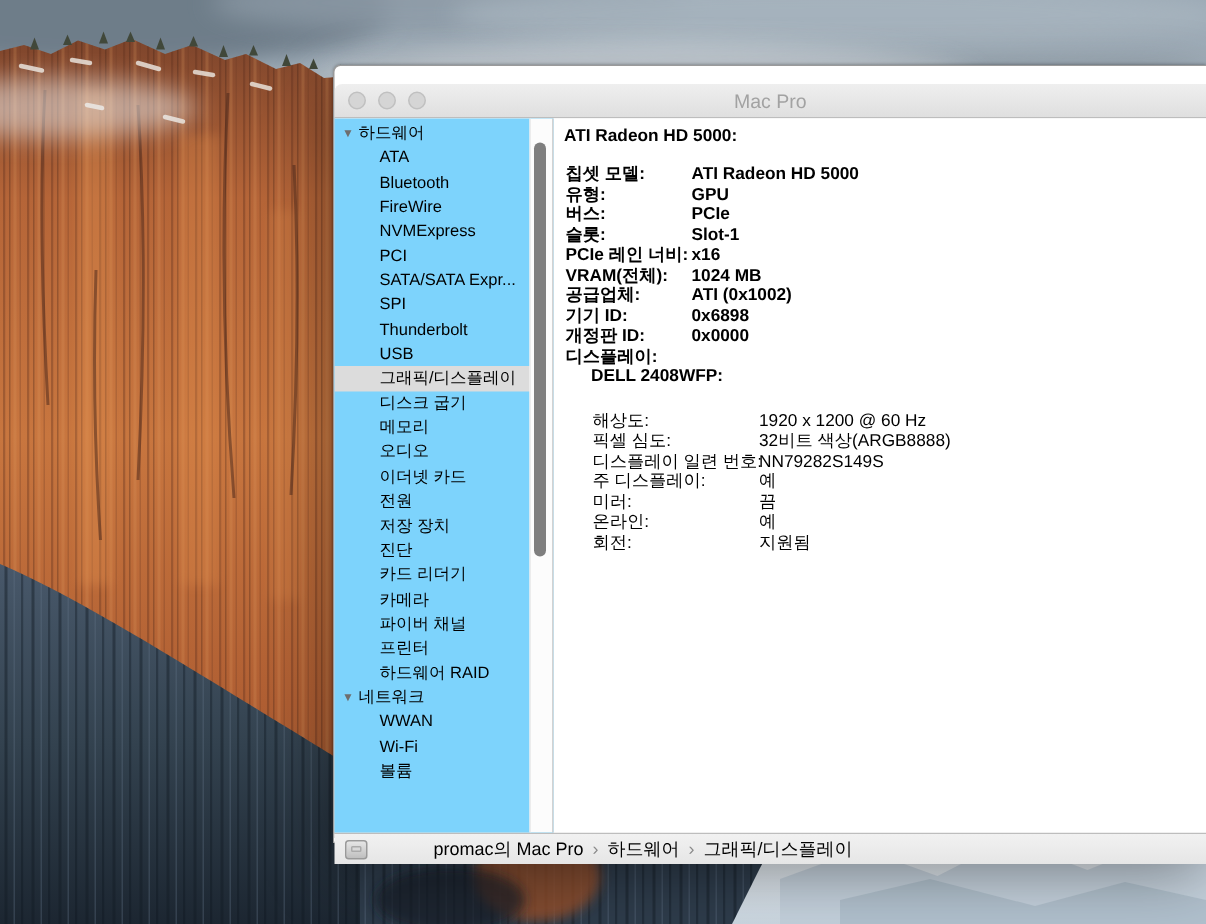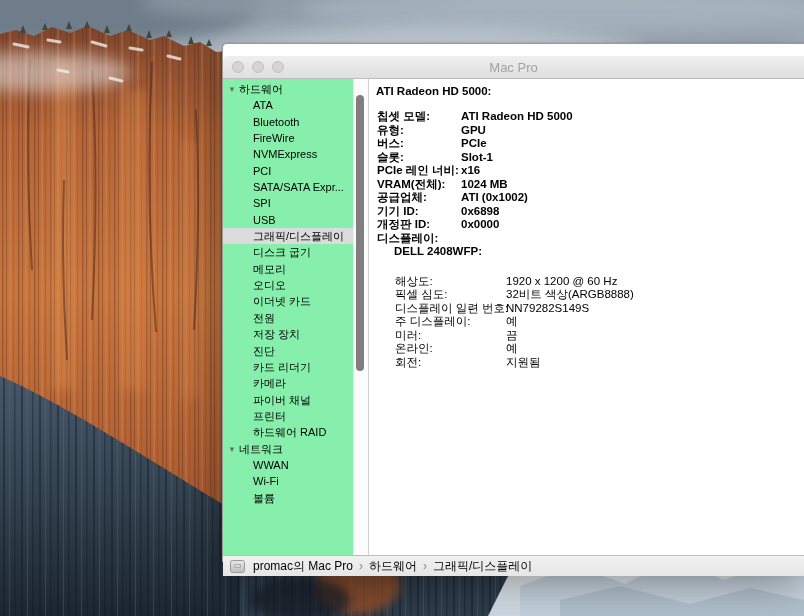--- a/index.html
+++ b/index.html
@@ -21,21 +21,21 @@
     height:22px;background:linear-gradient(#efefef,#dfdfdf);
     border-bottom:1px solid #bdbdbd;border-radius:5px 0 0 0;
     position:relative;display:flex;align-items:center;justify-content:center;margin-top:12px;
   }
   .title{font-size:13px;color:#a2a2a2;}
   .lights{position:absolute;left:9px;top:5px;display:flex;gap:8px;}
   .light{width:12px;height:12px;border-radius:50%;background:#d5d5d5;border:1px solid #c0c0c0;box-sizing:border-box;}
   .winbody{display:flex;height:476px;position:relative;}
   
   .sidebar{
-    width:146px;min-width:146px;position:relative;background:#86efac;
+    width:146px;min-width:146px;position:relative;background:#7dd3fc;
     border-right:1px solid #d2d2d2;box-sizing:border-box;overflow:hidden;
   }
   .sb-list{padding-top:2px;}
   .sb-section,.sb-item{
     height:16.35px;line-height:16.35px;font-size:11px;color:#000;
     white-space:nowrap;overflow:hidden;padding-right:16px;
   }
   .sb-section{padding-left:5px;}
   .sb-item{padding-left:30px;}
   .sb-item.selected{background:#dcdcdc;}
@@ -52,21 +52,21 @@
   .inforow{height:13.5px;line-height:13.5px;font-size:11.5px;color:#000;white-space:nowrap;}
   .rows.gpu{margin-left:1px;font-weight:bold;}
   .rows.gpu .lbl{display:inline-block;width:84px;}
   .disp-title{margin-left:18px;font-size:11.5px;font-weight:bold;height:13.5px;line-height:13.5px;}
   .rows.disp{margin-top:16px;margin-left:19px;}
   .rows.disp .lbl{display:inline-block;width:111px;}
   
   .statusbar{
     height:21px;background:linear-gradient(#f1f1f1,#e6e6e6);
     border-top:1px solid #bdbdbd;box-sizing:border-box;
-    display:flex;align-items:center;padding-left:7px;font-size:12px;color:#000;
+    display:flex;align-items:center;padding-left:7px;font-size:12px;color:#000;gap:36px;
   }
   .mac-icon{
     width:15px;height:13px;border-radius:2.5px;margin-right:6px;
     background:linear-gradient(#e6e6e6,#bfbfbf);border:1px solid #999;
     box-sizing:border-box;position:relative;
   }
   .mac-icon::after{
     content:"";position:absolute;left:3px;top:3px;right:3px;bottom:4px;
     background:#d8d8d8;border:1px solid #aaa;border-radius:1px;
   }
@@ -194,20 +194,21 @@
     <div class="sidebar">
       <div class="sb-list">
           <div class="sb-section"><span class="tri">▼</span>하드웨어</div>
           <div class="sb-item">ATA</div>
           <div class="sb-item">Bluetooth</div>
           <div class="sb-item">FireWire</div>
           <div class="sb-item">NVMExpress</div>
           <div class="sb-item">PCI</div>
           <div class="sb-item">SATA/SATA Expr...</div>
           <div class="sb-item">SPI</div>
+          <div class="sb-item">Thunderbolt</div>
           <div class="sb-item">USB</div>
           <div class="sb-item selected">그래픽/디스플레이</div>
           <div class="sb-item">디스크 굽기</div>
           <div class="sb-item">메모리</div>
           <div class="sb-item">오디오</div>
           <div class="sb-item">이더넷 카드</div>
           <div class="sb-item">전원</div>
           <div class="sb-item">저장 장치</div>
           <div class="sb-item">진단</div>
           <div class="sb-item">카드 리더기</div>

